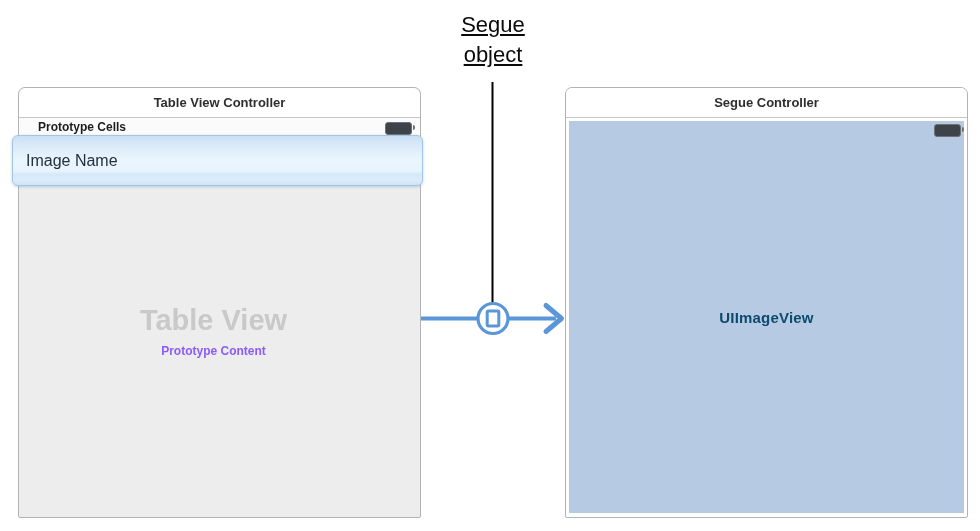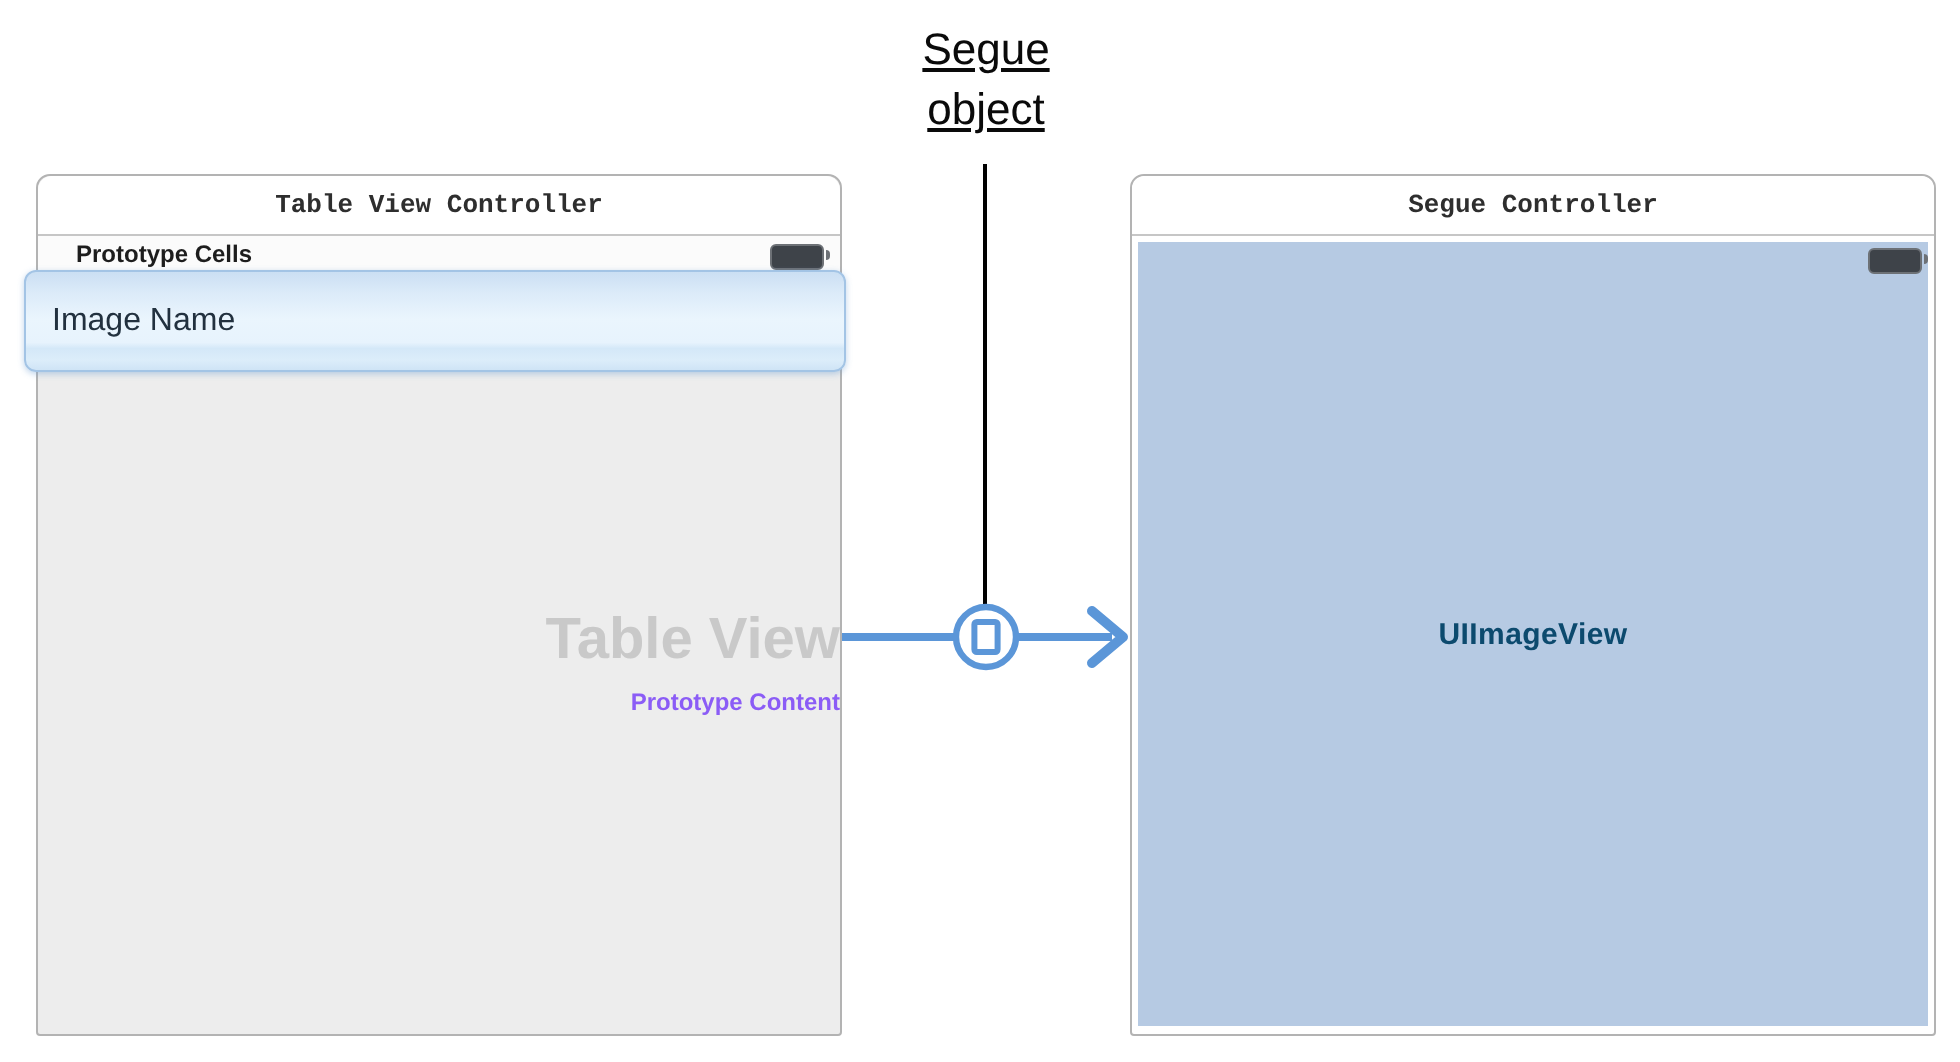--- a/index.html
+++ b/index.html
@@ -56,21 +56,20 @@
   .scene-header {
     position: absolute;
     left: 0; right: 0; top: 0;
     height: 29px;
     background: #ffffff;
     border-bottom: 1px solid #c6c6c6;
     border-radius: 7px 7px 0 0;
     display: flex;
     align-items: center;
     justify-content: center;
-    font-family: Liberation Mono, monospace;
   }
   .scene-title {
     font-size: 13px;
     font-weight: bold;
     color: #2e2e2e;
   }
   .scene-body {
     position: absolute;
     left: 0; right: 0;
     top: 30px; bottom: 0;
@@ -89,23 +88,23 @@
     position: absolute;
     left: 19px;
     top: 2px;
     font-size: 12px;
     font-weight: bold;
     color: #1d1d1d;
     white-space: nowrap;
   }
   .table-placeholder {
     position: absolute;
-    left: 0; right: 0;
+    left: 0; right: 12px;
     top: 186px;
-    text-align: right;
+    text-align: center;
   }
   .ph-title {
     font-size: 29px;
     font-weight: bold;
     color: #c9c9c9;
   }
   .ph-subtitle {
     margin-top: 7px;
     font-size: 12px;
     font-weight: bold;

